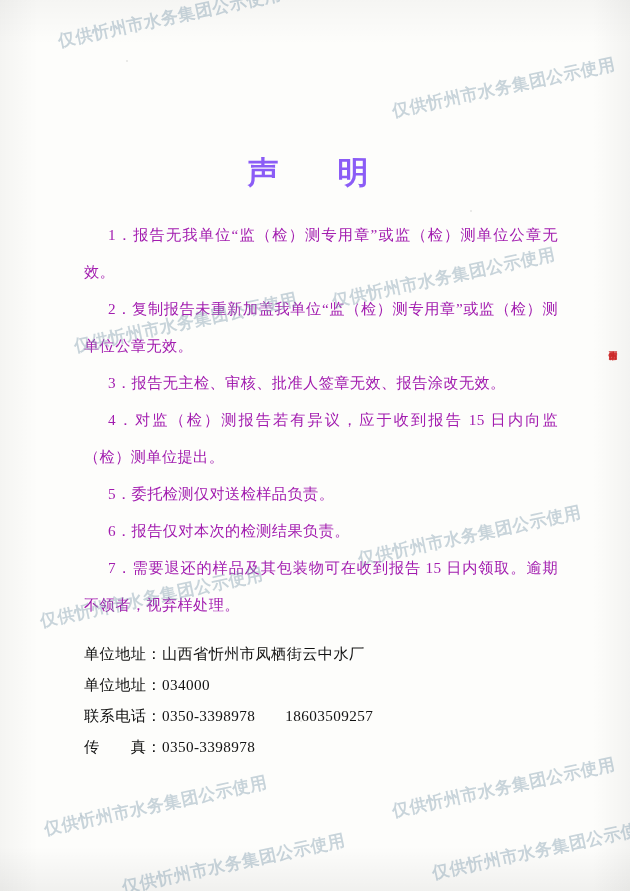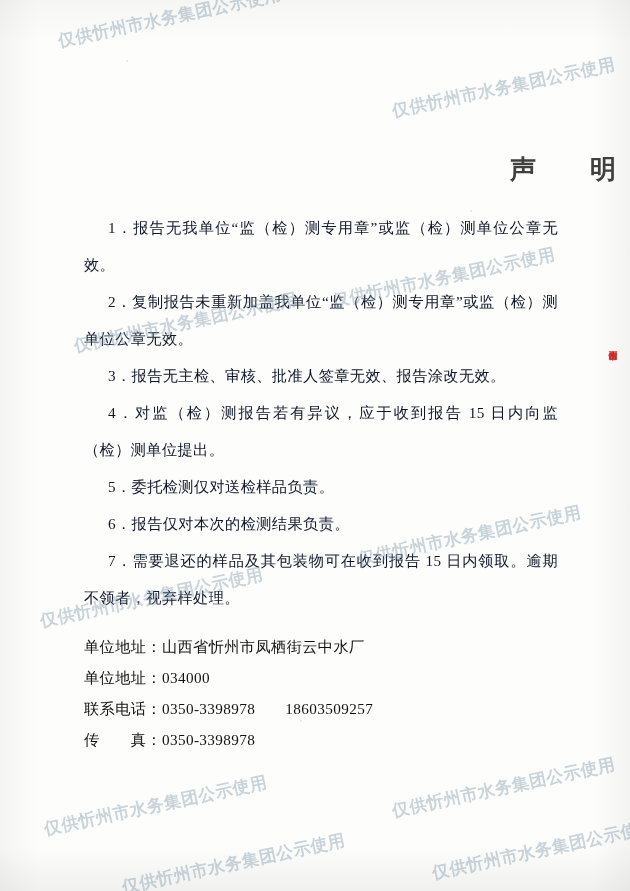--- a/index.html
+++ b/index.html
@@ -77,38 +77,38 @@
   
   #doc {
     position: absolute;
     left: 0;
     top: 0;
     width: 630px;
     z-index: 2;
   }
 
   .title {
-    text-align: right;
-    font-size: 26px;
+    text-align: center;
+    font-size: 31px;
     font-weight: 700;
     letter-spacing: 14px;
-    color: #404040;
+    color: #8b5cf6;
     margin-top: 152px;
     font-family: "Liberation Serif", serif;
   }
 
   .body-block {
     margin-top: 22px;
     padding: 0 72px 0 84px;
   }
 
   .para {
     font-size: 15.2px;
     line-height: 37px;
-    color: #0f172a;
+    color: #a21caf;
     text-align: justify;
     text-indent: 0;
     letter-spacing: 0.4px;
   }
   .para.indented {
     text-indent: 24px;
   }
 
   .contact-block {
     margin-top: 15px;

